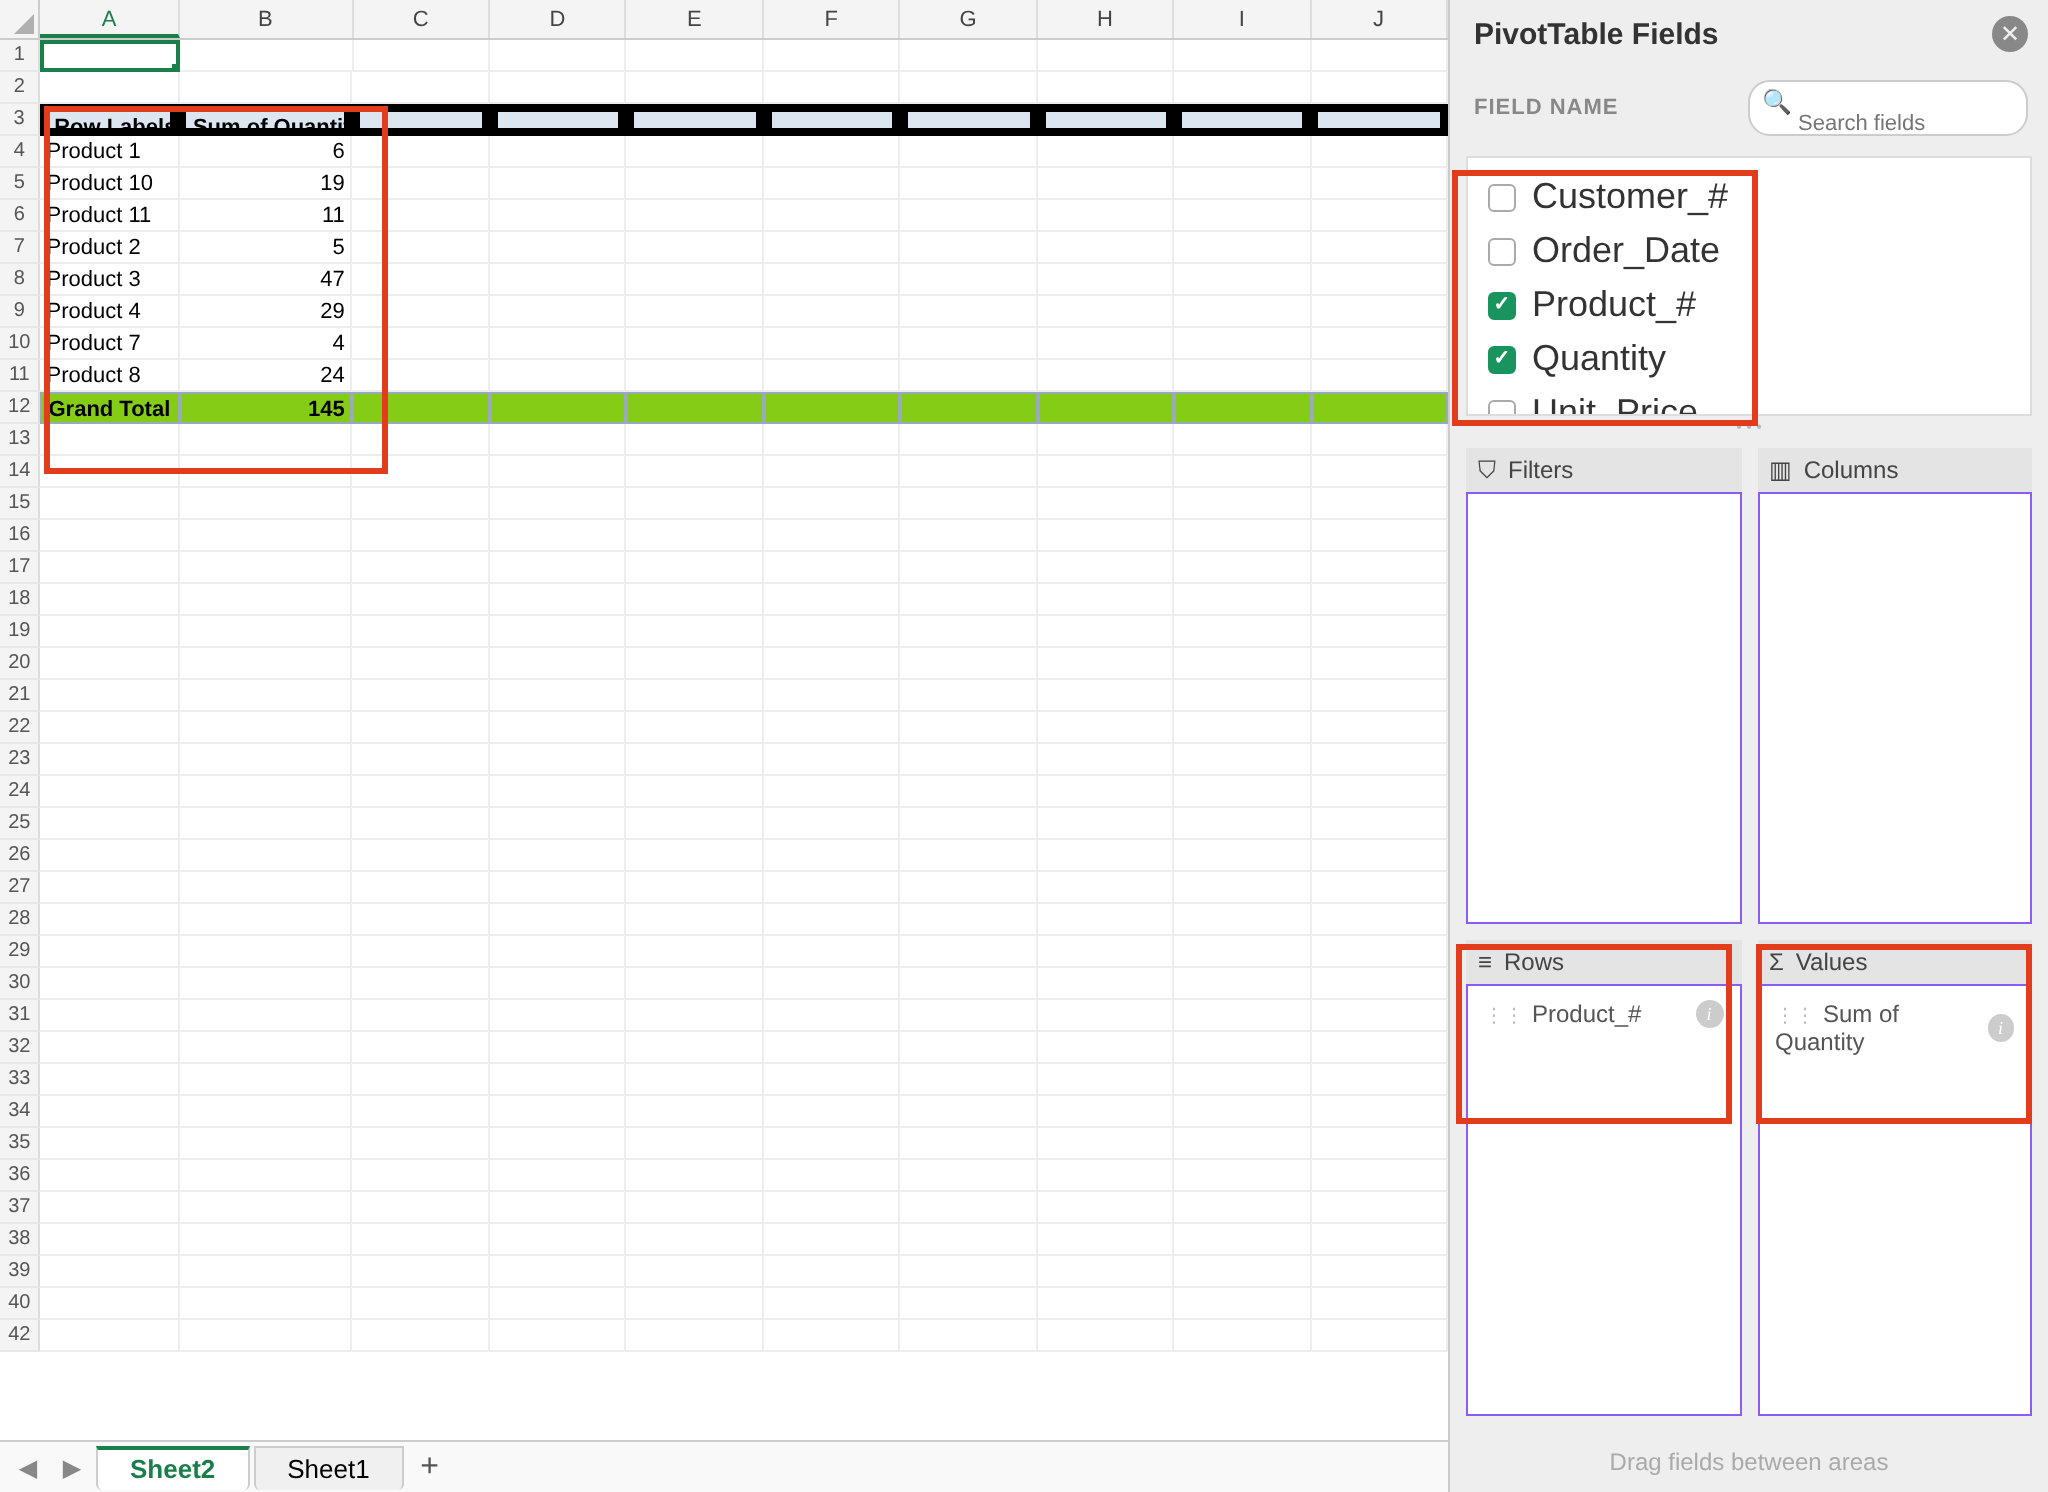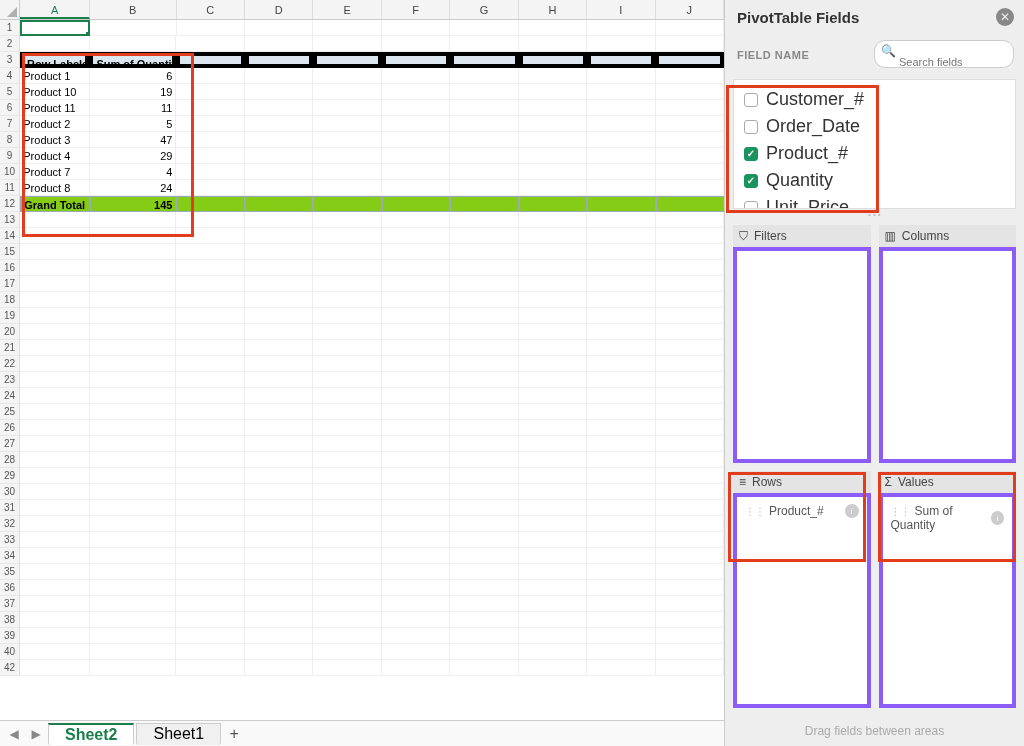--- a/index.html
+++ b/index.html
@@ -30,21 +30,21 @@
   .hl-box { position:absolute; border:3px solid #e33c1c; pointer-events:none; }
   .hl1 { left:22px; top:53px; width:172px; height:184px; }
 
   .filter-dd { display:inline-block; width:12px; height:12px; border:1px solid #888; margin-left:3px; vertical-align:middle; position:relative; background:#fff;}
   .filter-dd::after { content:""; position:absolute; left:2px; top:3px; border-left:3px solid transparent; border-right:3px solid transparent; border-top:4px solid #555;}
   .pivot-head .colB { text-align:left; }
 
   
   .sheet-tabs { height: 26px; border-top:1px solid #ccc; display:flex; align-items:center; background:#f9f9f9; padding-left:4px; gap:2px; }
   .nav-btn { width:20px; height:20px; display:flex; align-items:center; justify-content:center; color:#888; font-size:12px; cursor:default; }
-  .tab { height:22px; padding:0 16px; display:flex; align-items:center; border:1px solid #ccc; border-bottom:none; border-radius: 0 0 3px 3px; font-size:16px; background:#f0f0f0; }
+  .tab { height:22px; padding:0 16px; display:flex; align-items:center; border:1px solid #ccc; border-bottom:none; border-radius: 0 0 3px 3px; font-size:13px; background:#f0f0f0; }
   .tab.active { background:#fff; color:#1a7f4b; font-weight:600; border-top:2px solid #1a7f4b;}
   .add-tab { width:22px; text-align:center; font-size:16px; color:#555; }
 
   
   .panel-header { display:flex; align-items:center; justify-content:space-between; padding:8px 10px 10px 12px; }
   .panel-title { font-size:15px; font-weight:600; color:#333; }
   .close-x { width:18px;height:18px; border-radius:50%; background:#888; color:#eee; display:flex; align-items:center; justify-content:center; font-size:12px; }
   .field-name-row { display:flex; align-items:center; justify-content:space-between; padding:4px 10px 6px 12px; gap:8px;}
   .fn-label { font-size:11px; letter-spacing:0.5px; color:#888; font-weight:600;}
   .search-wrap { flex:0 0 140px; position:relative; }
@@ -54,21 +54,21 @@
   .hl2 { left:726px; top:85px; width:153px; height:128px; z-index:5;}
   .field-item { display:flex; align-items:center; gap:8px; padding:3px 10px; font-size:18px; color:#333;}
   .chk { width:14px; height:14px; border:1.5px solid #aaa; border-radius:3px; display:inline-flex; align-items:center; justify-content:center; background:#fff;}
   .chk.on { background:#1a945e; border-color:#1a945e; color:#fff; font-size:10px;}
   .chk.on::after { content:"✓"; font-weight:bold; line-height:1;}
   .grip { height:6px; display:flex; justify-content:center; align-items:center; color:#bbb; font-size:8px; margin-top:2px;}
 
   .areas { flex:1; display:grid; grid-template-columns:1fr 1fr; grid-template-rows:auto auto; gap:8px; padding:8px; }
   .area { display:flex; flex-direction:column; }
   .area-head { display:flex; align-items:center; gap:6px; padding:4px 6px; font-size:12px; color:#444; background:#e4e4e4;}
-  .area-body { flex:1; background:#fff; border:4px solid #8b5cf6; min-height:60px; padding:4px;}
+  .area-body { flex:1; background:#fff; border:1px solid #8b5cf6; min-height:60px; padding:4px;}
   .pill { display:flex; align-items:center; justify-content:space-between; padding:3px 4px; font-size:12px; color:#555;}
   .pill .handle { color:#bbb; margin-right:4px; font-size:10px;}
   .pill .info { width:14px;height:14px; border-radius:50%; background:#ccc; color:#fff; font-size:9px; display:flex; align-items:center; justify-content:center; font-style:italic; font-family:serif;}
   .hl3 { left:728px; top:472px; width:138px; height:90px; }
   .hl4 { left:878px; top:472px; width:138px; height:90px; }
   .drag-hint { text-align:center; color:#aaa; font-size:12px; padding:8px 0;}
   .icon { font-family: Arial, sans-serif; }
   .filters-area{min-height:220px;}
   .area-body.tall{min-height:200px;}
 </style>

